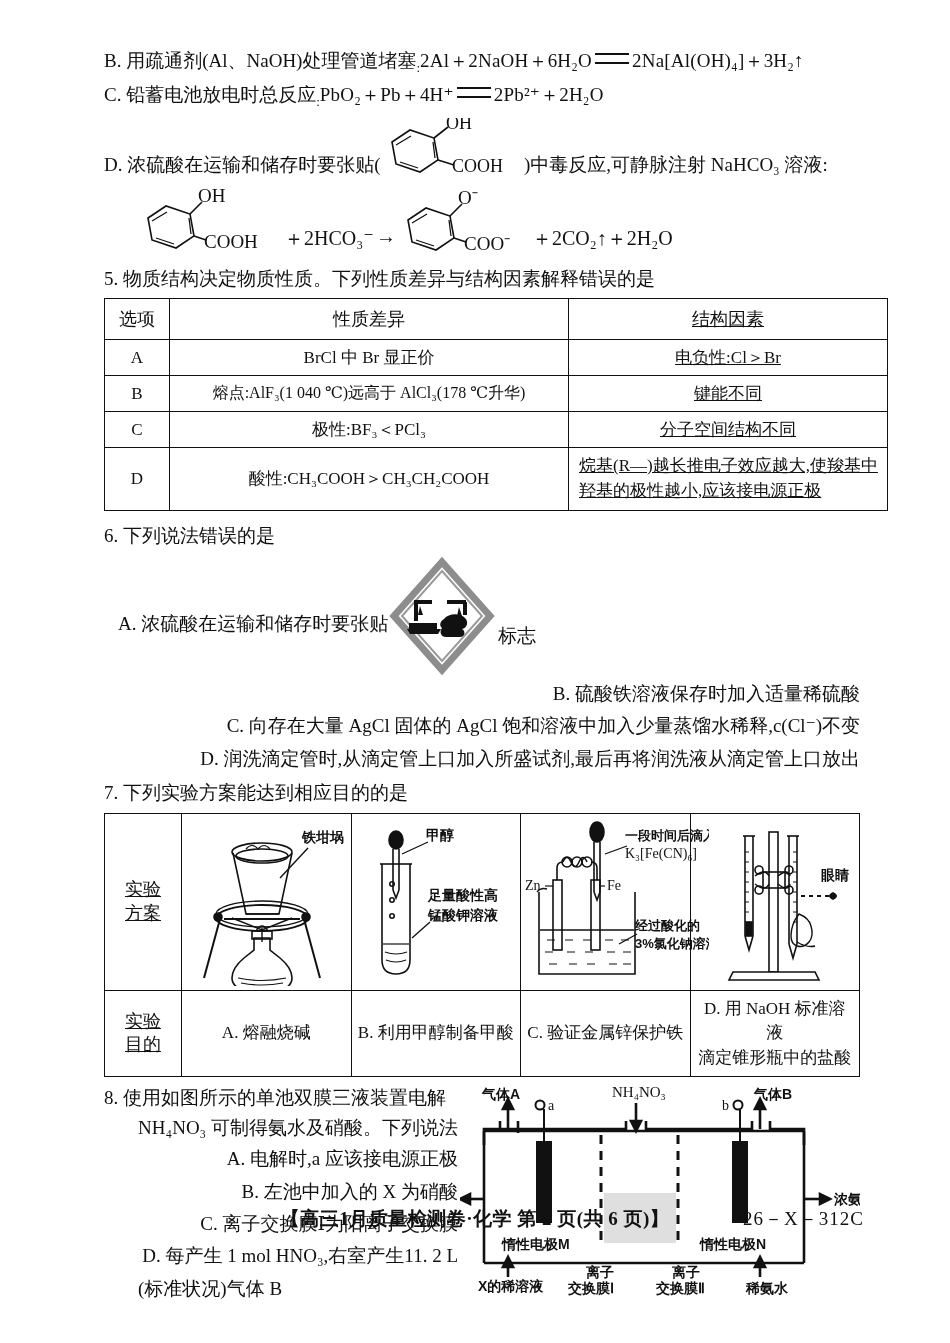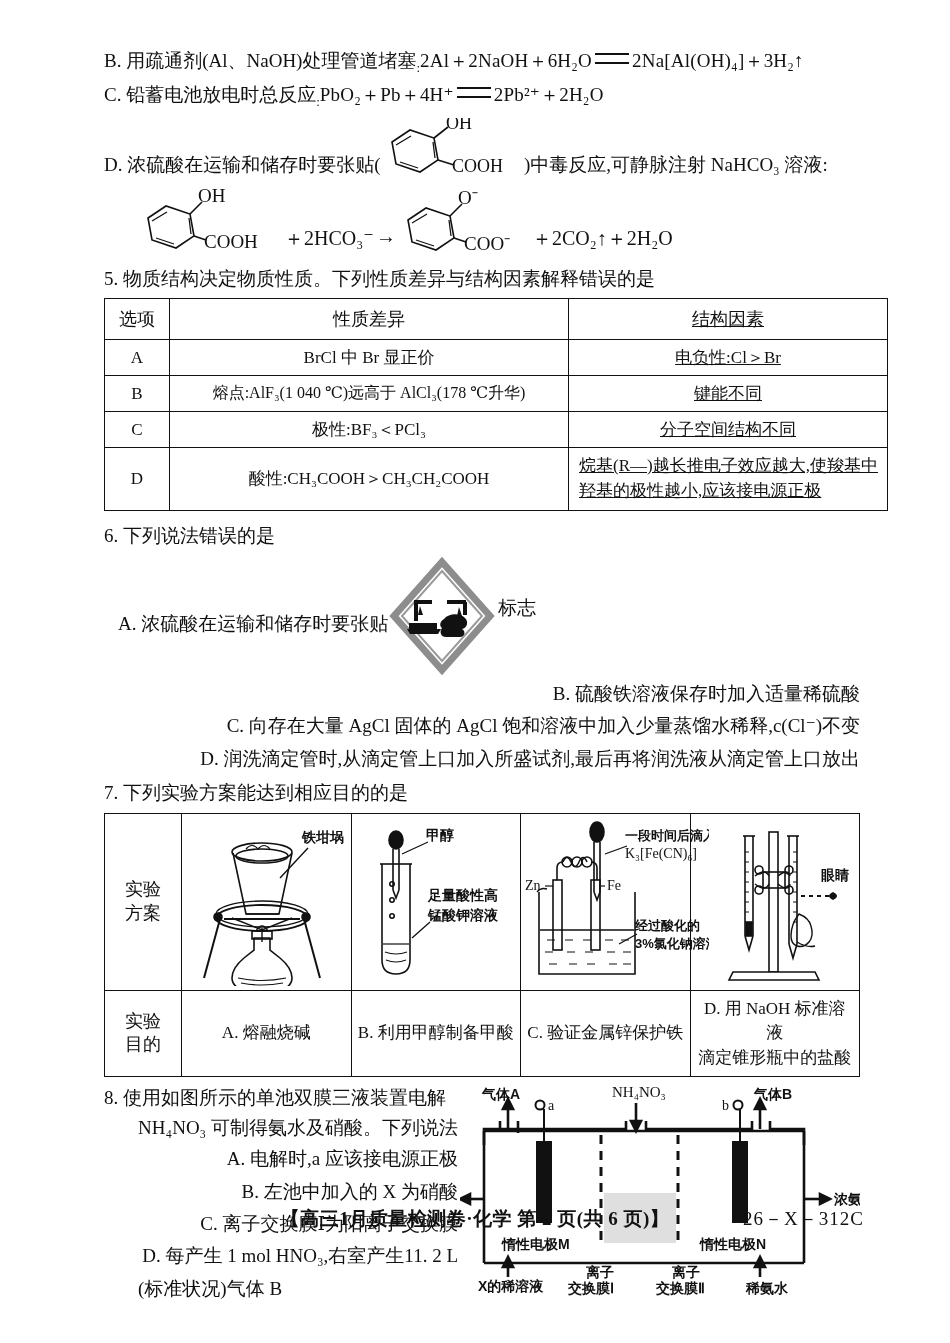--- a/index.html
+++ b/index.html
@@ -38,21 +38,21 @@
     vertical-align:middle;
     padding:6px 6px;
     font-weight:normal;
   }
   .t5 td.c1{width:56px;}
   .t5 td.c2{width:390px;}
   .t5 td.c3{width:310px;text-decoration:underline;}
   .t5 .hdr td{font-size:18px;padding:8px 4px;}
   .t5 td.left{text-align:left;padding-left:10px;line-height:1.45;}
 
-  .t7 td.lab{width:64px;font-size:18px;line-height:1.3;}
+  .t7 td.lab{width:64px;font-size:18px;line-height:1.3;text-decoration:underline;}
   .t7 td.fig{height:172px;vertical-align:middle;padding:2px;}
   .t7 td.aim{font-size:17px;line-height:1.45;height:56px;}
 
   
   .q8{display:flex;gap:0px;align-items:flex-start;margin-top:6px;}
   .q8 .txt{width:355px;}
   .q8 .dia{width:400px;position:relative;margin-left:2px;}
 
   
   .footer{position:absolute;left:0;top:1206px;width:950px;}
@@ -183,21 +183,21 @@
           </g>
 
           <g fill="#111">
             <rect x="58" y="43" width="19" height="4"></rect>
             <rect x="74" y="45" width="4" height="13"></rect>
             <path d="M70 50 l3 9 l-5 0 z"></path>
             <path d="M55 62 c5,-6 16,-6 21,-1 c4,4 2,10 -3,11 c4,2 3,8 -2,8 l-14,0 c-5,0 -7,-5 -4,-9 c-3,-2 -2,-7 2,-9 z"></path>
           </g>
         </svg>
       </div>
-      <div class="ln" style="position:absolute;left:394px;top:38px;">标志</div>
+      <div class="ln" style="position:absolute;left:394px;top:66px;">标志</div>
     </div>
 
     <div class="opt indent">B. 硫酸铁溶液保存时加入适量稀硫酸</div>
     <div class="opt indent">C. 向存在大量 AgCl 固体的 AgCl 饱和溶液中加入少量蒸馏水稀释,c(Cl⁻)不变</div>
     <div class="opt indent">D. 润洗滴定管时,从滴定管上口加入所盛试剂,最后再将润洗液从滴定管上口放出</div>
 
     <div class="qh" style="margin-top:4px;">
       <span>7.</span>
       <span>下列实验方案能达到相应目的的是</span>
     </div>

